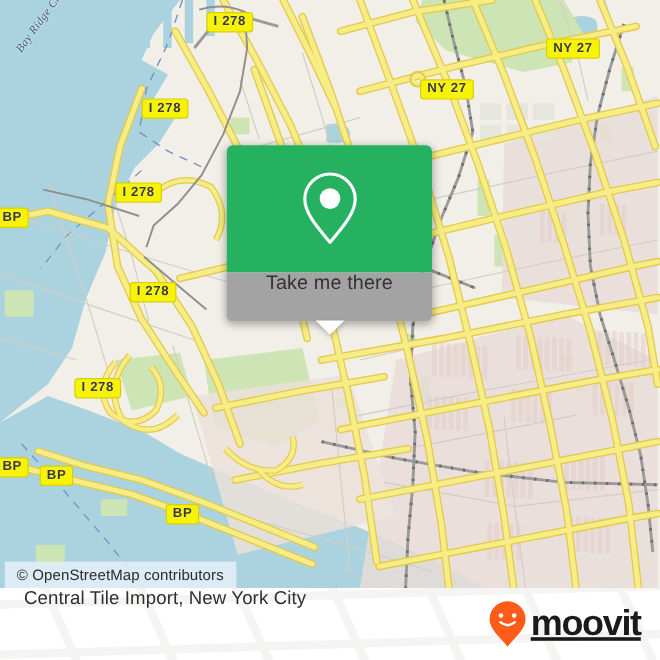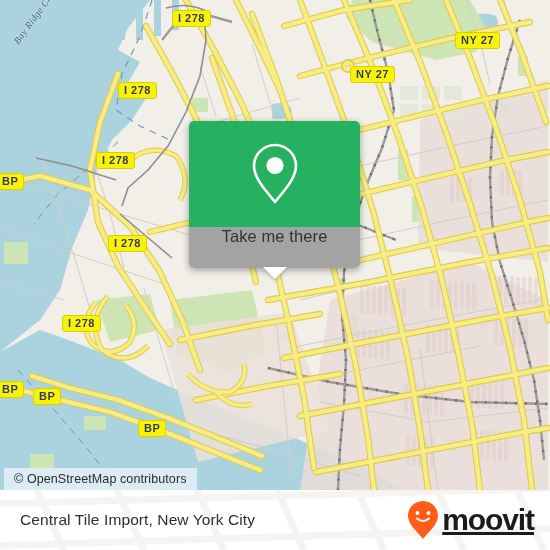--- a/index.html
+++ b/index.html
@@ -114,21 +114,21 @@
     letter-spacing: .1px;
   }
 
   
   #footer {
     position: absolute;
     left: 0; top: 490px;
     width: 550px; height: 60px;
     background: #ffffff;
     display: flex;
-    align-items: center;
+    align-items: flex-start;
     overflow: hidden;
   }
   #footer-watermark {
     position: absolute;
     left: 0; top: -6px;
     width: 550px; height: 72px;
     opacity: .5;
   }
   #footer-title {
     position: relative;

